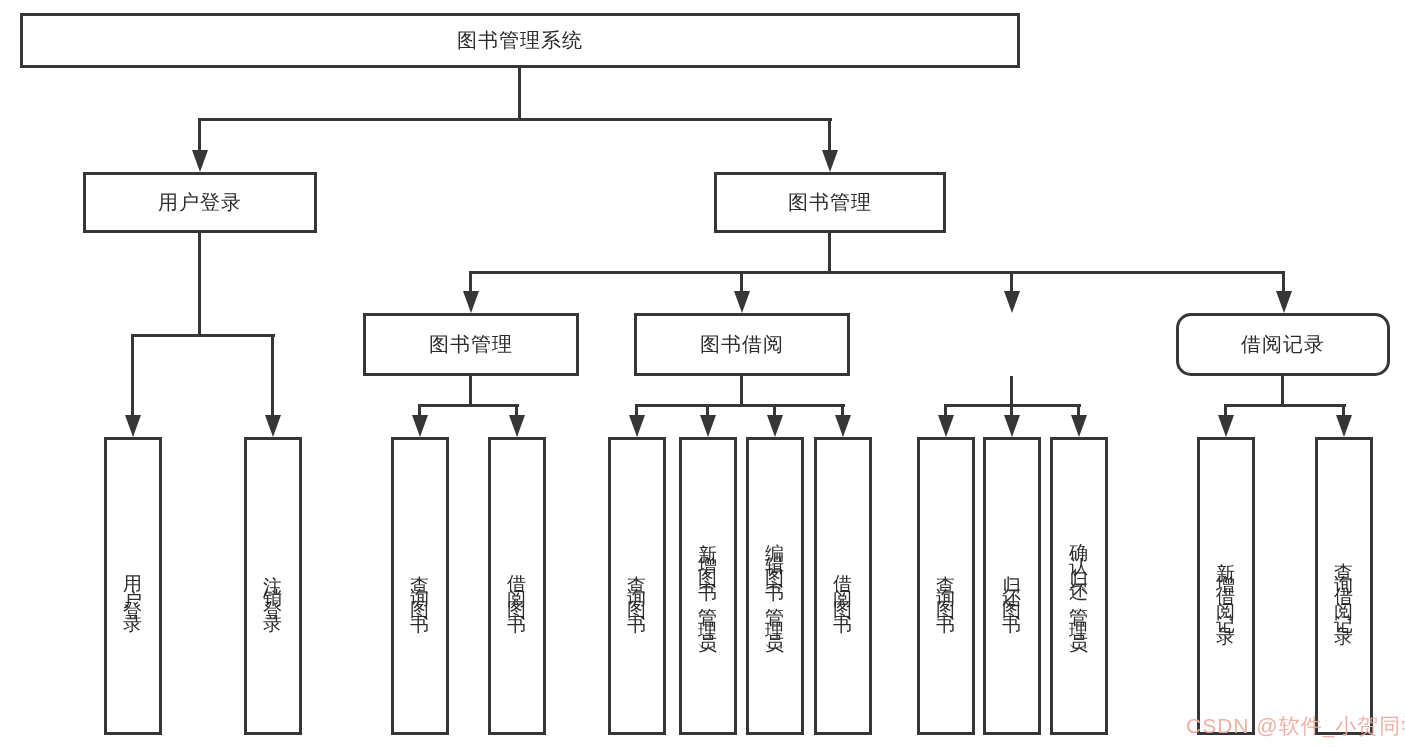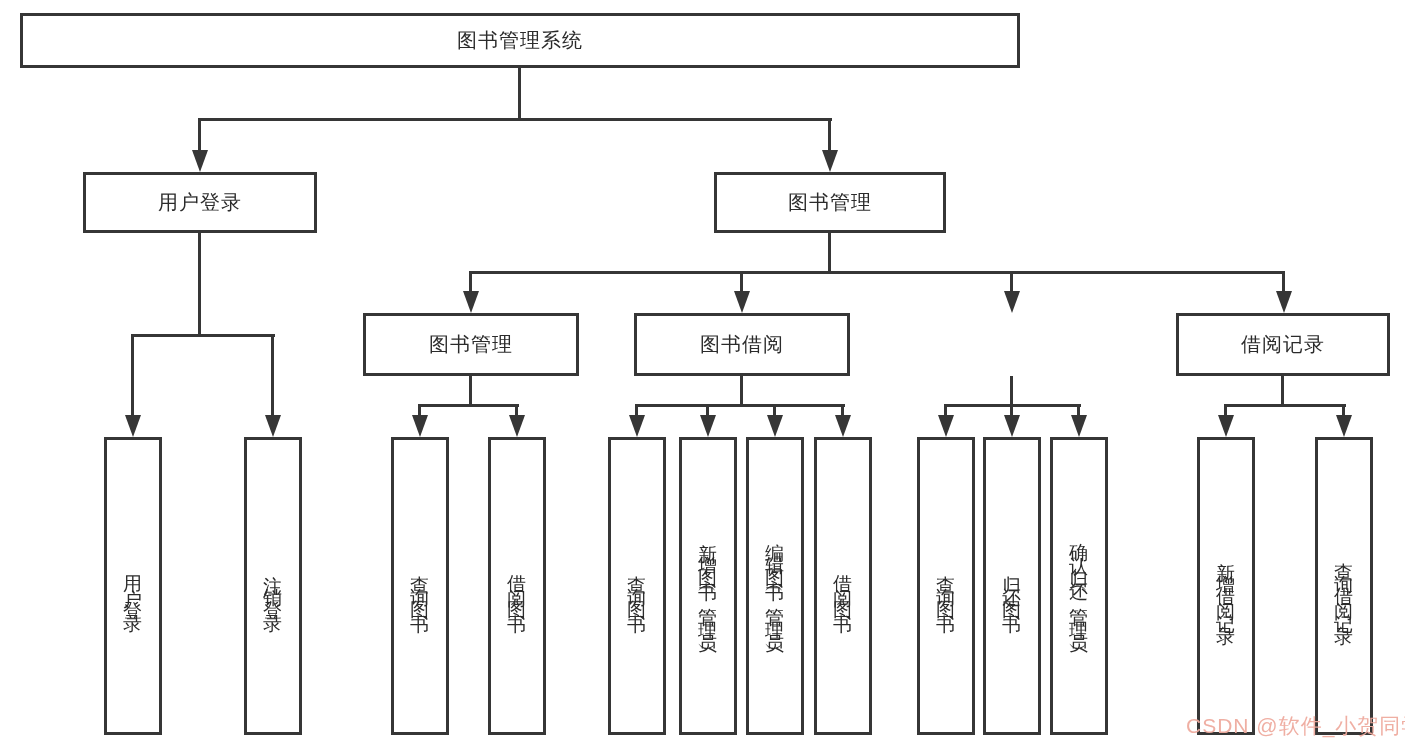--- a/index.html
+++ b/index.html
@@ -72,21 +72,21 @@
   <div class="head" style="left:1004px;top:291px;"></div>
   <div class="line" style="left:1282px;top:273px;width:3px;height:20px;"></div>
   <div class="head" style="left:1276px;top:291px;"></div>
 
   <div class="box hbox" style="left:363px;top:313px;width:216px;height:63px;">
     <span>图书管理</span>
   </div>
   <div class="box hbox" style="left:634px;top:313px;width:216px;height:63px;font-family:Liberation Mono, monospace;">
     <span>图书借阅</span>
   </div>
-  <div class="box hbox" style="left:1176px;top:313px;width:214px;height:63px;">
+  <div class="box hbox" style="left:1176px;top:313px;width:214px;height:63px;border-radius:15px;">
     <span>借阅记录</span>
   </div>
 
   <div class="line" style="left:469px;top:376px;width:3px;height:30px;"></div>
   <div class="line" style="left:418px;top:404px;width:101px;height:3px;"></div>
   <div class="line" style="left:418px;top:406px;width:3px;height:11px;"></div>
   <div class="head" style="left:412px;top:415px;"></div>
   <div class="line" style="left:515px;top:406px;width:3px;height:11px;"></div>
   <div class="head" style="left:509px;top:415px;"></div>
 

